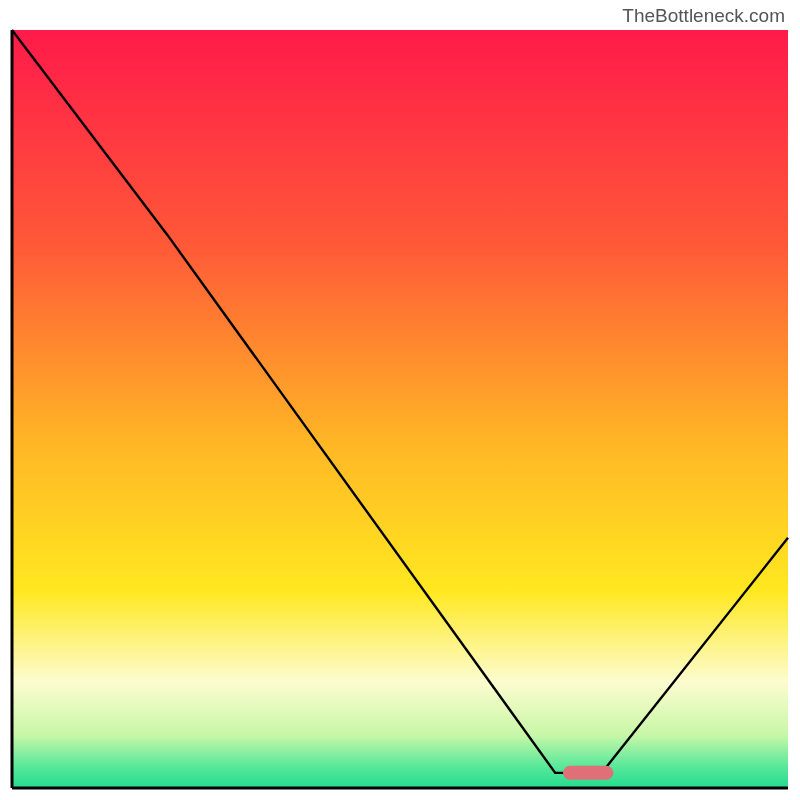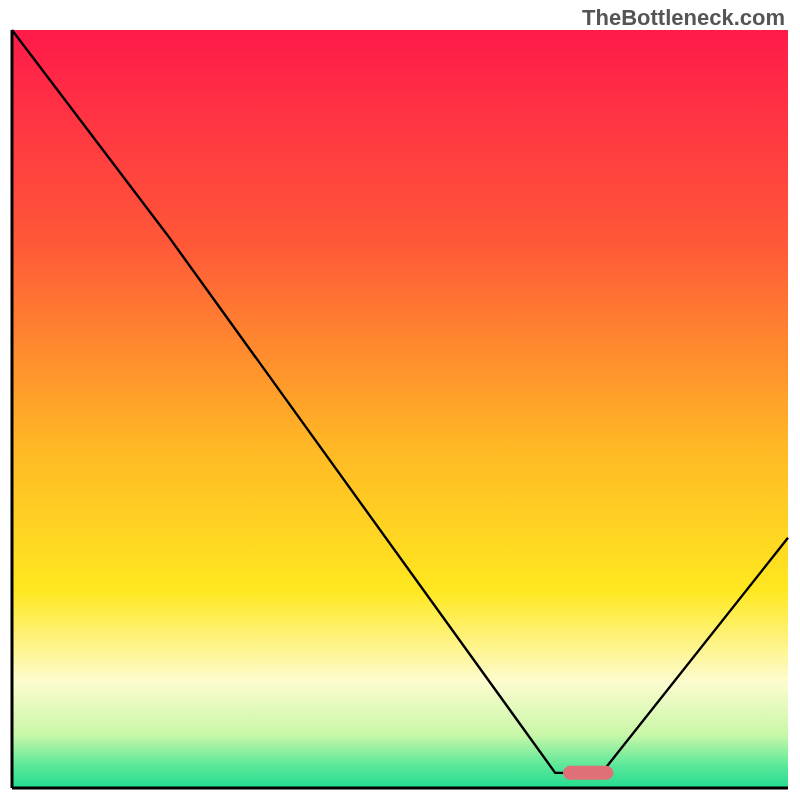--- a/index.html
+++ b/index.html
@@ -13,22 +13,22 @@
   .container {
     width: 800px;
     height: 800px;
     position: relative;
   }
   .watermark {
     position: absolute;
     top: 5px;
     right: 15px;
     color: #555;
-    font-size: 22px;
-    font-weight: bold;
+    font-size: 19px;
+    font-weight: normal;
     font-family: Arial, sans-serif;
     z-index: 10;
   }
   svg {
     display: block;
   }
 </style>
 </head>
 <body>
 <div class="container">

